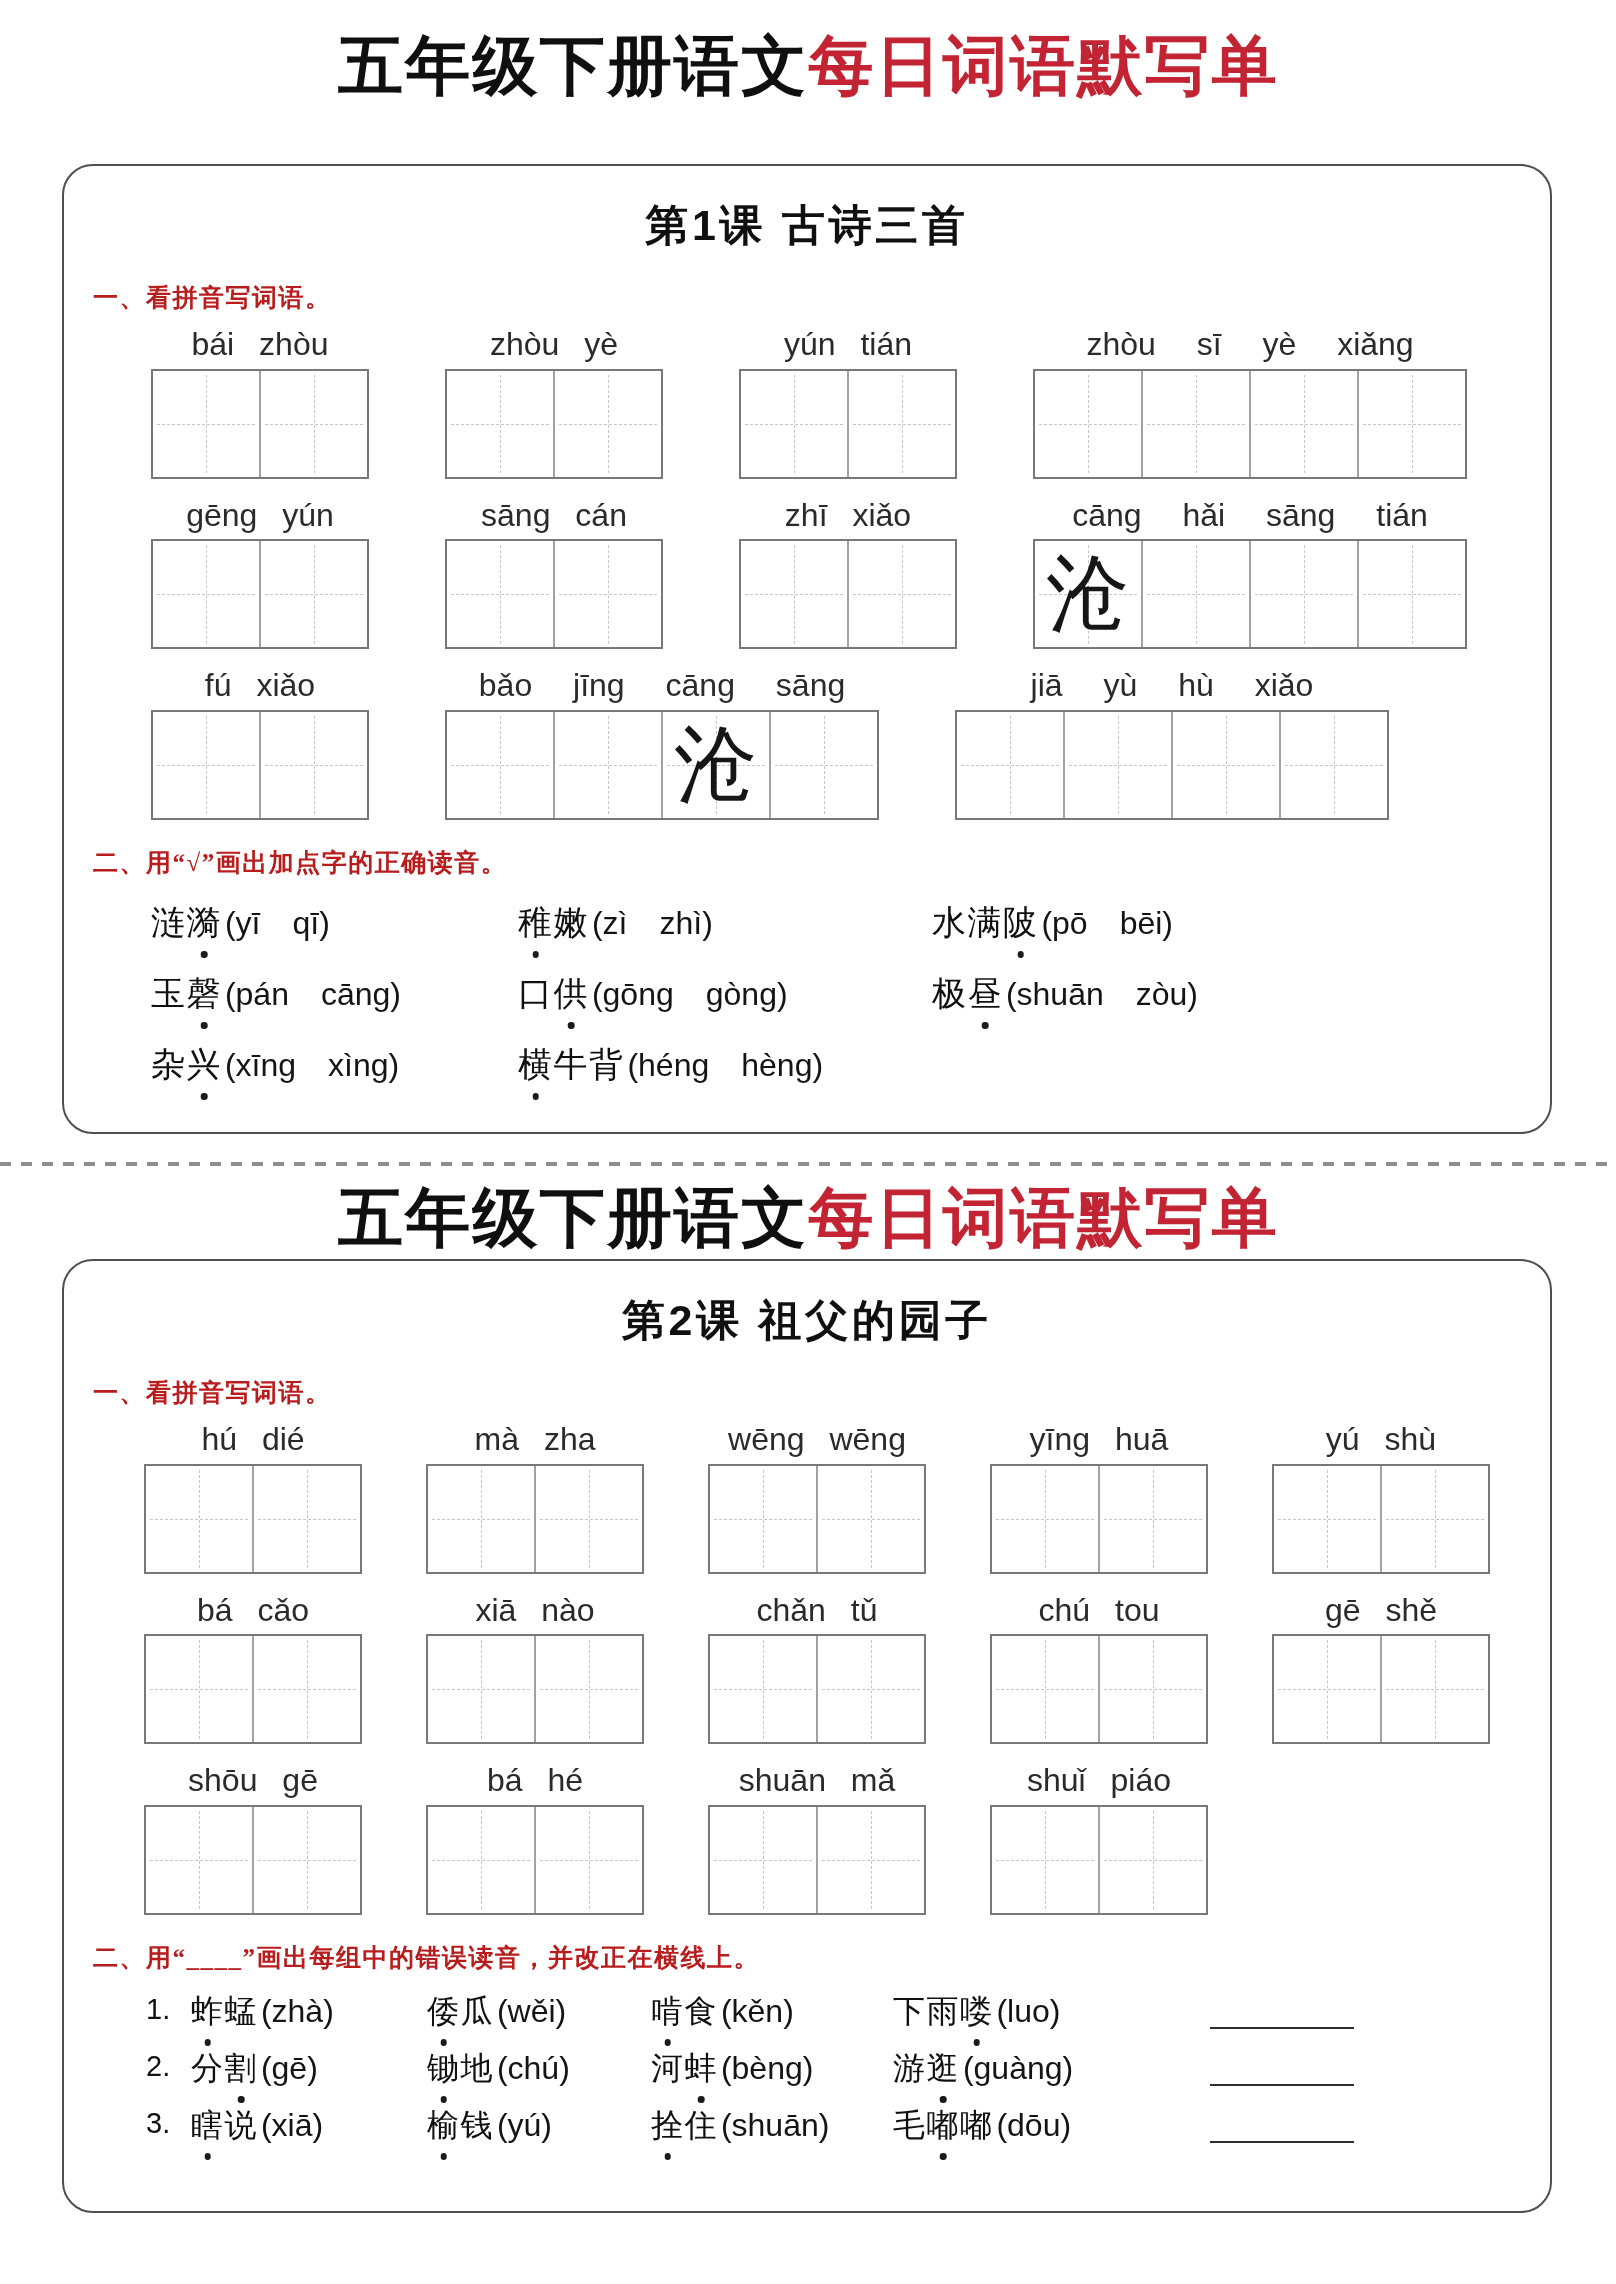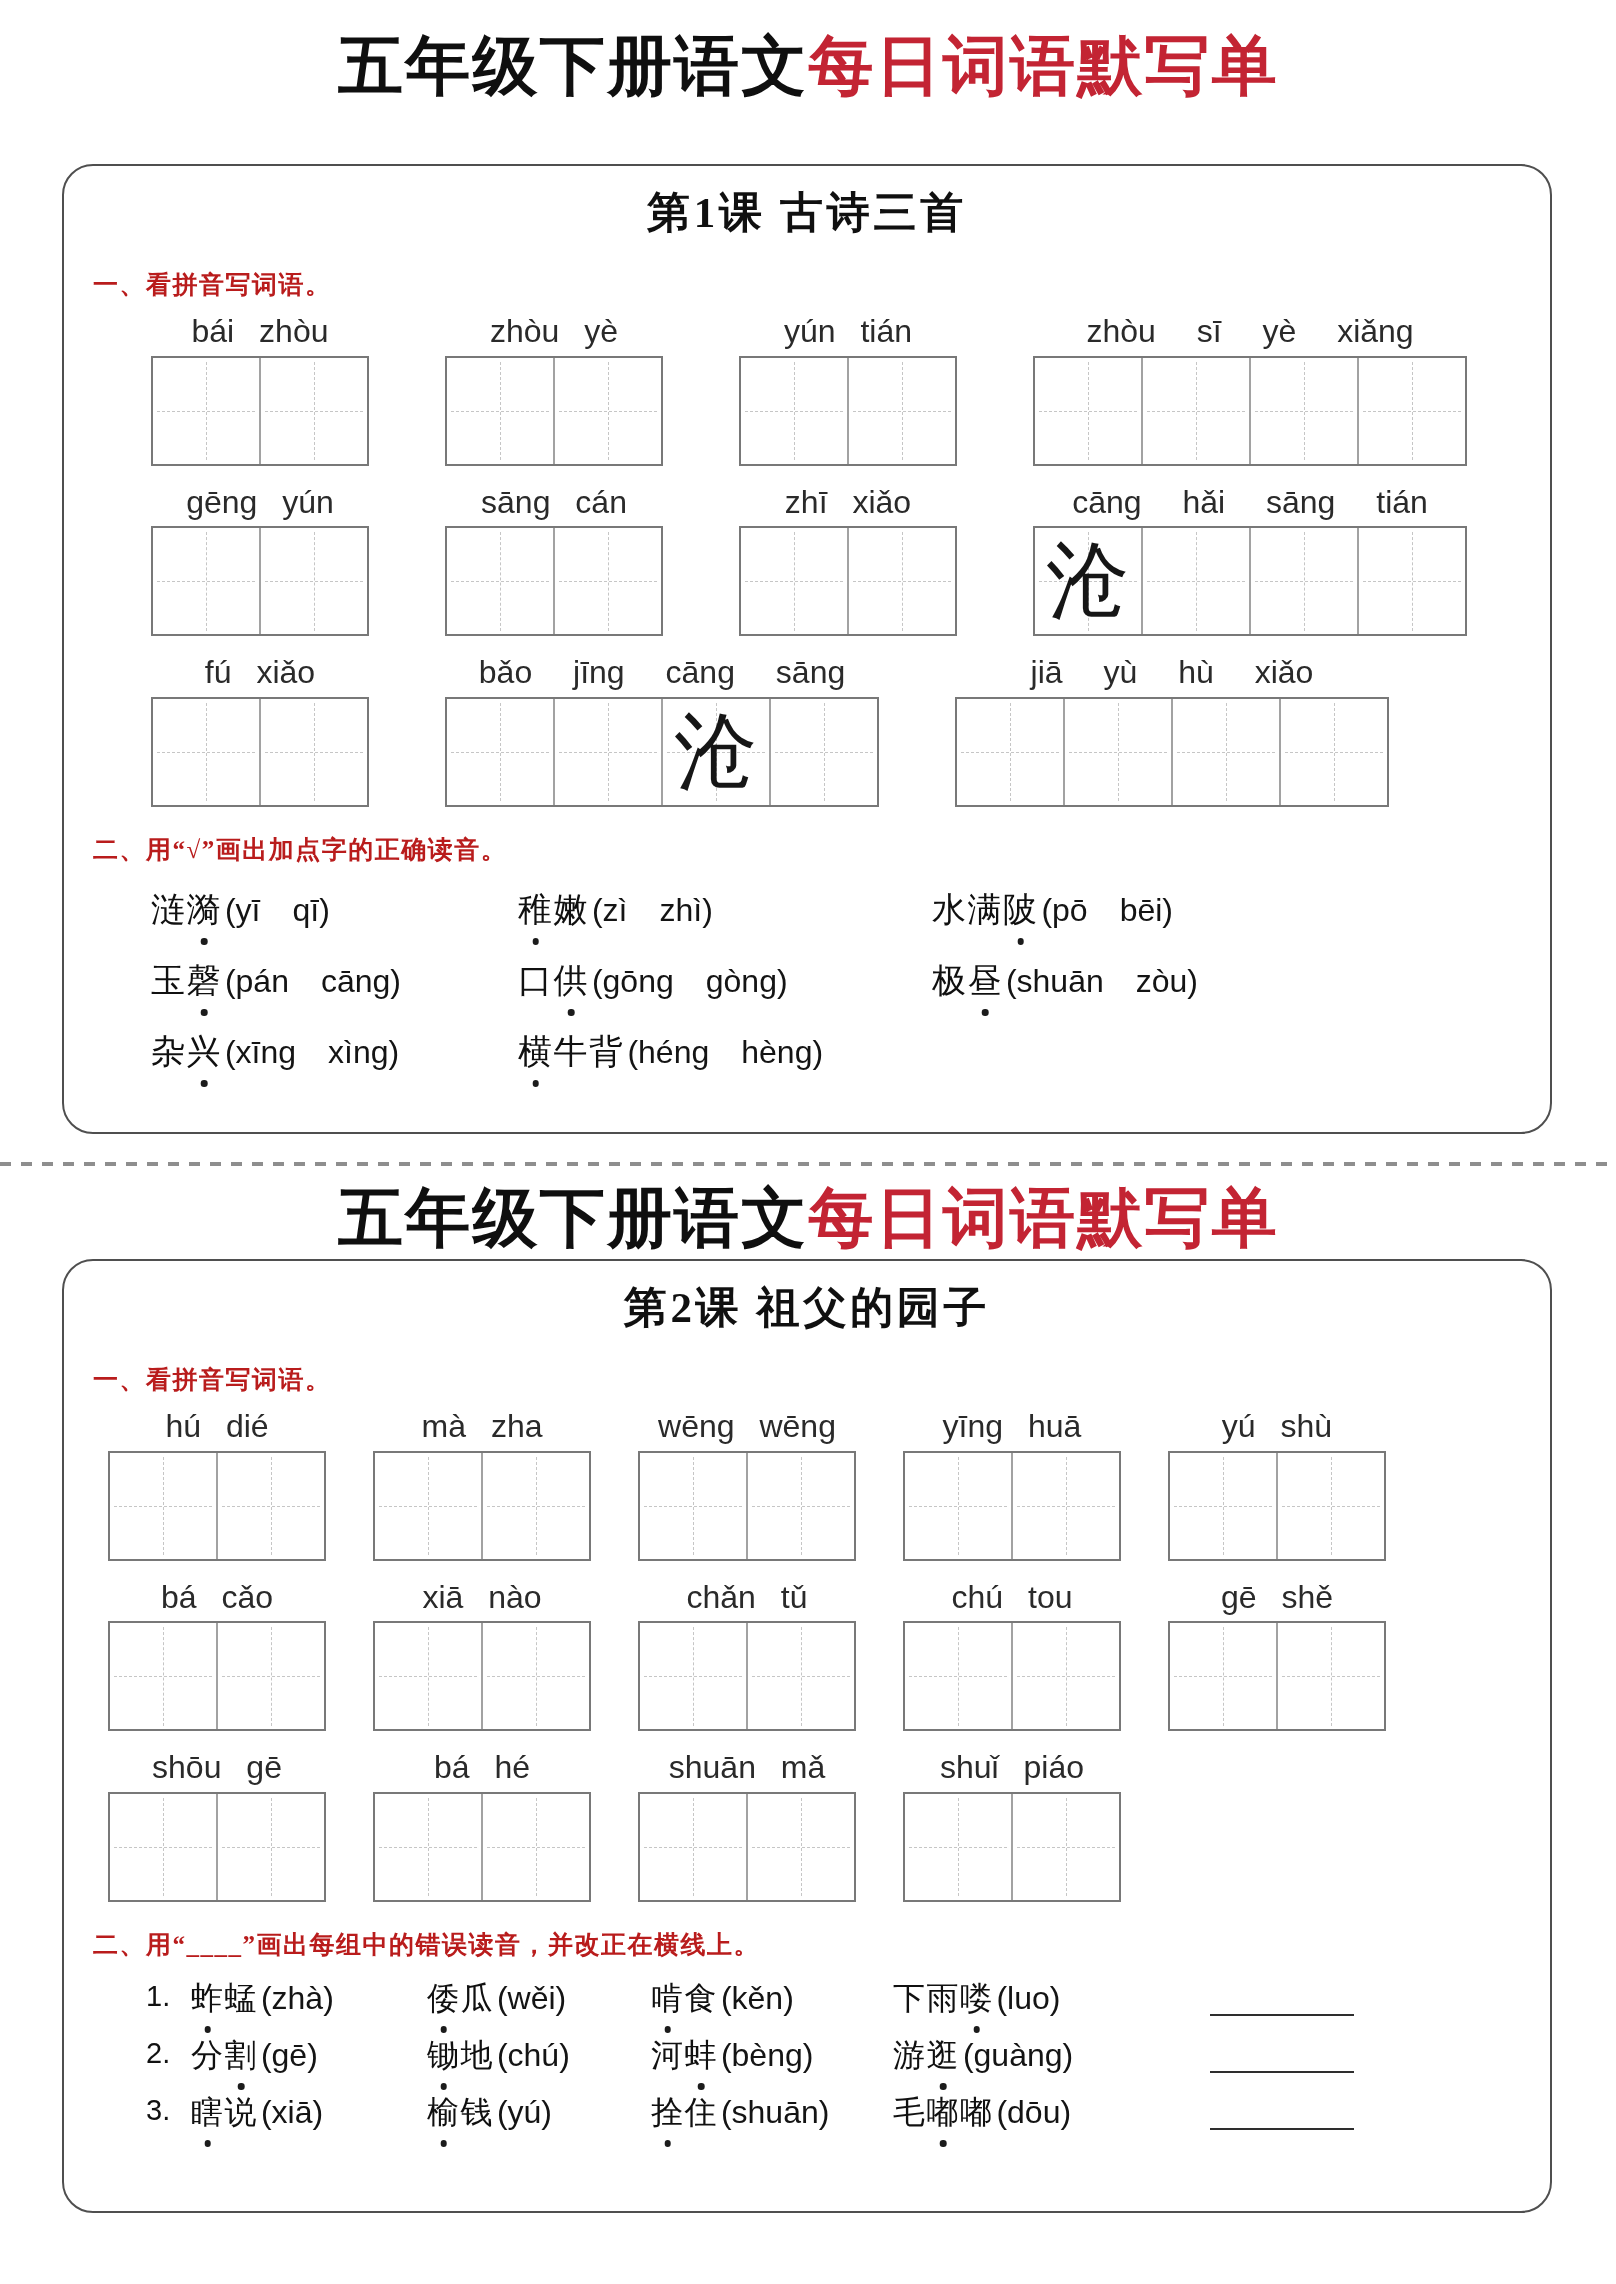--- a/index.html
+++ b/index.html
@@ -12,28 +12,28 @@
   .page-title .red{color:#c32433;}
   #title1{top:22px;}
   #title2{top:1174px;}
 
   .frame{position:absolute;left:62px;width:1490px;border:2.9px solid #4f4f4f;
          border-radius:31px;background:#fff;box-sizing:border-box;}
   #frame1{top:164px;height:970px;}
   #frame2{top:1259px;height:954px;}
 
   .lesson-title{text-align:center;font-size:43px;font-weight:800;letter-spacing:3.7px;
-                margin-top:18px;font-family:Liberation Serif, serif;color:#101010;}
+                margin-top:31px;font-family:Liberation Sans, sans-serif;color:#101010;}
   .sec-heading{font-size:25px;font-weight:700;margin:26.4px 0 0 29px;
                font-family:"Liberation Serif","DejaVu Serif",serif;color:#b91c1c;letter-spacing:1.5px;}
 
   .py-rows{margin:11.7px 0 0 87px;}
   #frame2 .py-rows{margin-left:44px;}
   .py-row{display:flex;gap:76px;margin-bottom:17.6px;}
-  #frame2 .py-row{gap:47px;}
+  #frame2 .py-row{gap:64px;margin-left:36px;}
   .py-group{display:flex;flex-direction:column;align-items:center;}
   .py-label{font-family:"Liberation Sans","DejaVu Sans",sans-serif;font-size:32px;color:#2a2a2a;
             word-spacing:16px;margin-bottom:5.9px;white-space:nowrap;}
   .grid-box{display:flex;border:2.2px solid #787878;background:#fff;}
   .cell{width:106px;height:106px;position:relative;border-right:2.2px solid #a2a2a2;
         display:flex;align-items:center;justify-content:center;box-sizing:content-box;}
   .cell:last-child{border-right:none;}
   .cell::before{content:"";position:absolute;top:3.7px;bottom:3.7px;left:50%;border-left:1.5px dashed #c6c6c6;}
   .cell::after{content:"";position:absolute;left:3.7px;right:3.7px;top:50%;border-top:1.5px dashed #c6c6c6;}
   .prefill{font-family:"Liberation Serif","DejaVu Serif",serif;font-size:82px;color:#161616;

